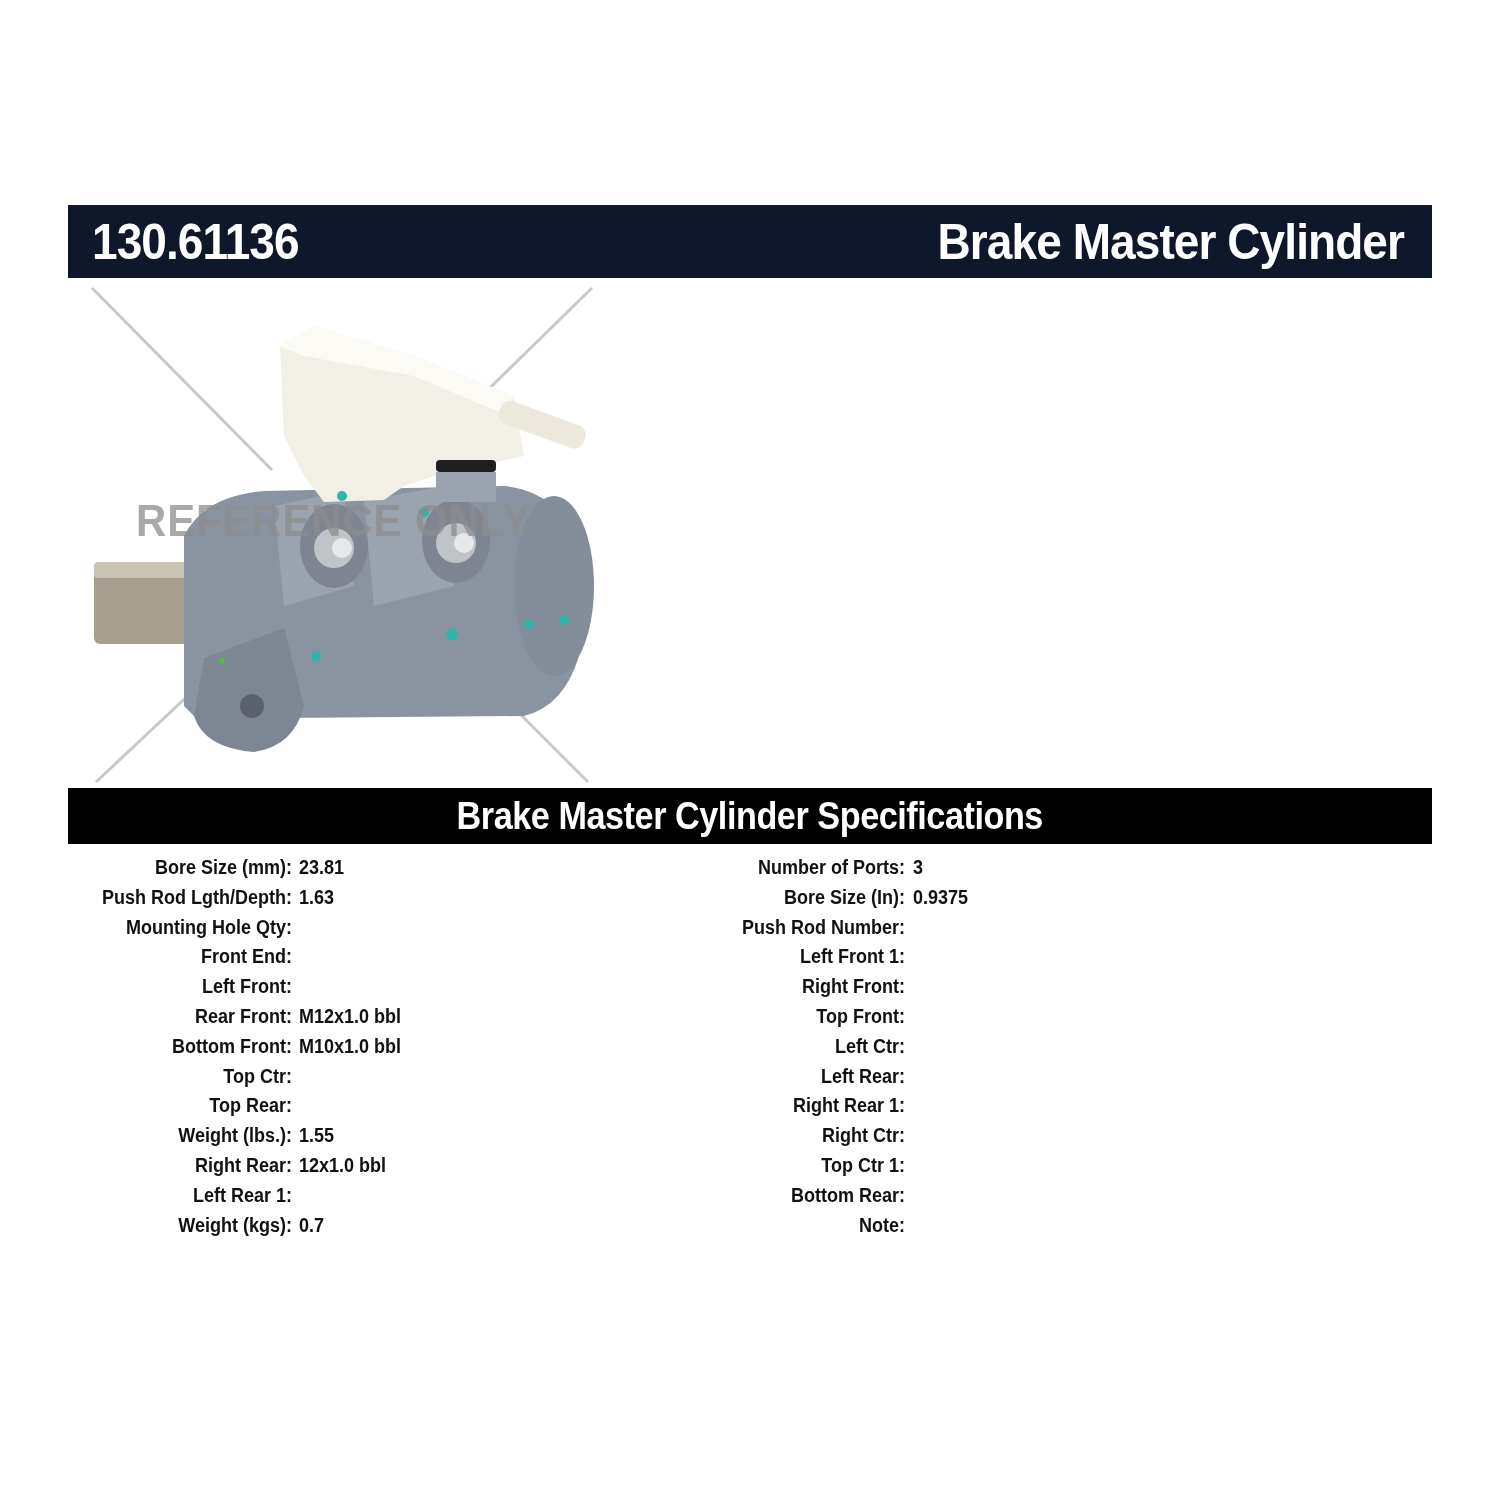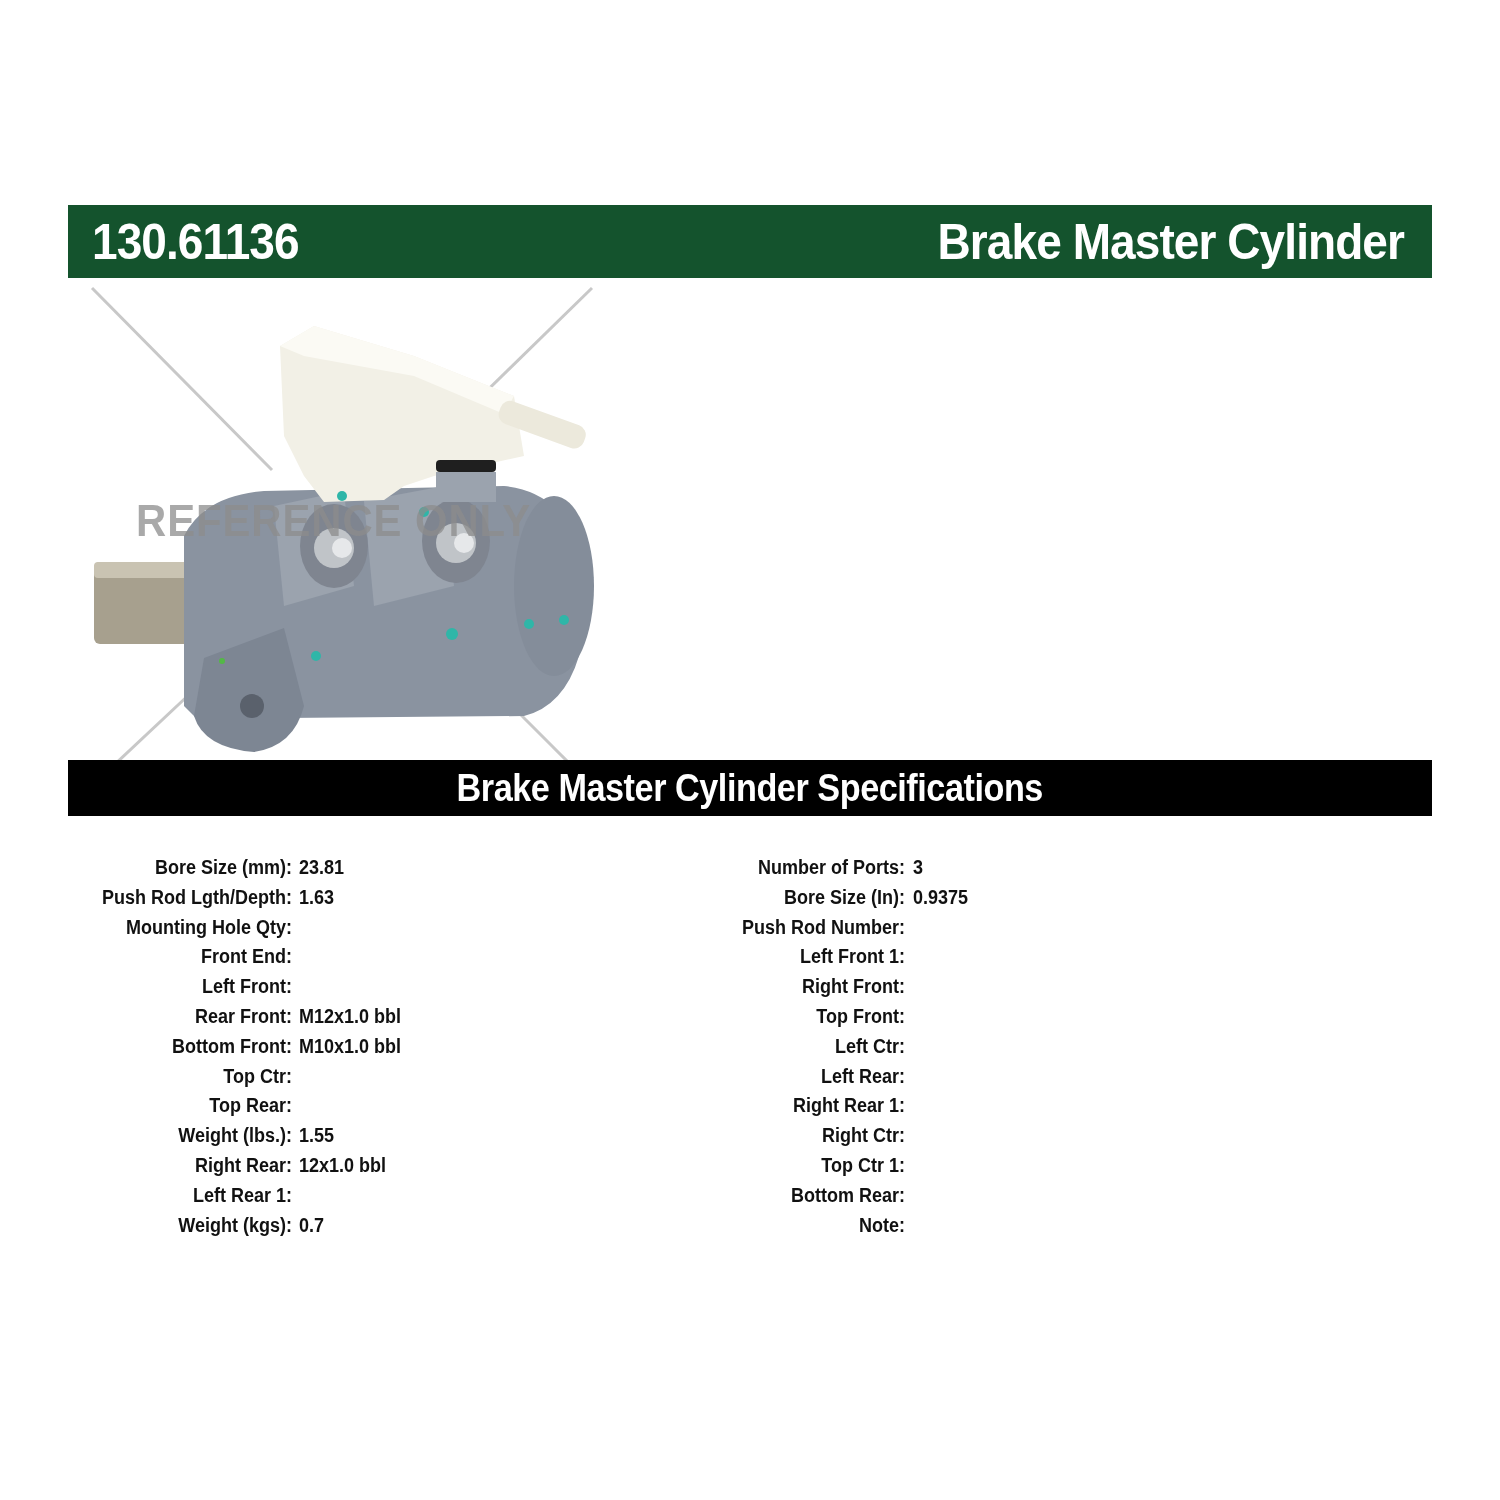--- a/index.html
+++ b/index.html
@@ -3,21 +3,21 @@
   <meta charset="utf-8">
   <style>
     html, body { margin: 0; padding: 0; background: #ffffff; }
     body {
       width: 1500px; height: 1500px; position: relative; overflow: hidden;
       font-family: "Liberation Sans", sans-serif;
       color: #111111;
     }
     .title-bar {
       position: absolute; left: 68px; top: 205px; width: 1364px; height: 73px;
-      background: #14532d; color: #ffffff;
+      background: #0f172a; color: #ffffff;
     }
     .part-number {
       position: absolute; left: 24px; top: 8px;
       font-size: 50px; font-weight: bold; letter-spacing: -1px;
       transform: scaleX(0.92); transform-origin: left center;
     }
     .part-type {
       position: absolute; right: 28px; top: 8px;
       font-size: 50px; font-weight: bold; letter-spacing: -1px;
       transform: scaleX(0.92); transform-origin: right center;
@@ -26,21 +26,21 @@
       position: absolute; left: 84px; top: 286px; width: 516px; height: 500px;
     }
     .image-area svg { width: 100%; height: 100%; display: block; }
     .watermark {
       position: absolute; left: 52px; top: 210px; width: 460px;
       font-size: 44px; font-weight: bold; color: rgba(140,140,140,0.75);
       letter-spacing: 1px; white-space: nowrap;
       transform: scaleX(0.95); transform-origin: left center;
     }
     .spec-bar {
-      position: absolute; left: 68px; top: 760px; width: 1364px; height: 56px;
+      position: absolute; left: 68px; top: 788px; width: 1364px; height: 56px;
       background: #000000; color: #ffffff; text-align: center;
     }
     .spec-title {
       display: inline-block; font-size: 38px; font-weight: bold; line-height: 56px;
       transform: scaleX(0.9); letter-spacing: -0.5px;
     }
     .spec-col {
       position: absolute; top: 853px;
     }
     .spec-col.left { left: 68px; }

